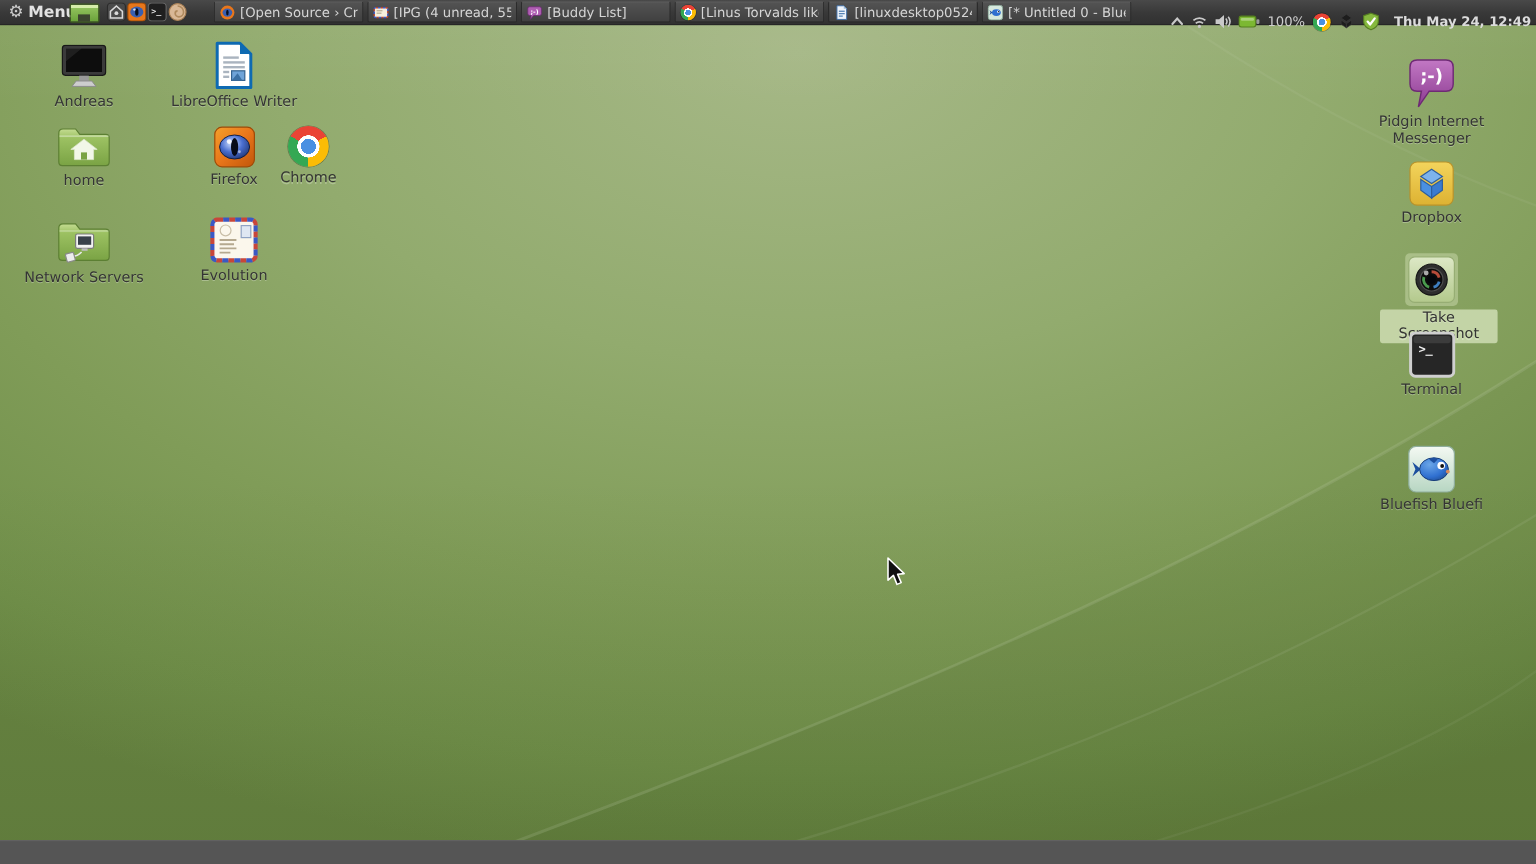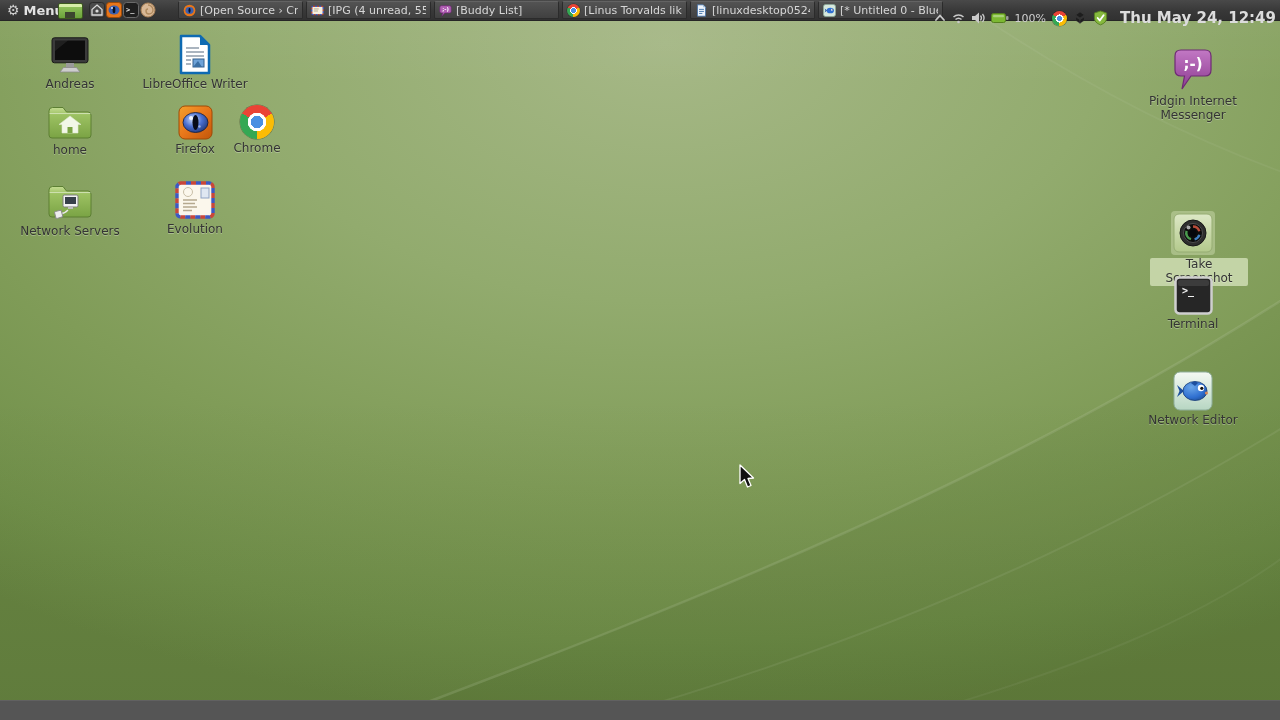--- a/index.html
+++ b/index.html
@@ -27,21 +27,21 @@
 
   .taskbar{position:absolute;left:178px;top:1px;height:18px;display:flex;gap:3px;}
   .tbtn{width:125px;height:18px;box-sizing:border-box;display:flex;align-items:center;gap:4px;padding:0 4px;
     background:linear-gradient(#535353,#404040);border:1px solid #2b2b2b;border-top-color:#636363;border-radius:2px;}
   .tbtn .tlabel{color:#d6d6d6;font-size:11px;white-space:nowrap;overflow:hidden;flex:1;}
   .ticon{width:13px;height:13px;flex:0 0 13px;}
 
   .tray{position:absolute;right:4px;top:0;height:36px;display:flex;align-items:center;gap:6px;}
   .tray svg{display:block;}
   .batt-label{color:#cfcfcf;font-size:11px;}
-  .clock{color:#dcdcdc;font-size:15px;font-weight:bold;margin-left:6px;white-space:nowrap;}
+  .clock{color:#dcdcdc;font-size:11px;font-weight:bold;margin-left:6px;white-space:nowrap;}
 
   .chrome-logo{border-radius:50%;box-shadow:0 0 0 0.5px rgba(0,0,0,0.35);
     background:
       radial-gradient(circle at 50% 50%, #4a90e2 0 26%, #ffffff 26% 38%, rgba(0,0,0,0) 39%),
       conic-gradient(from 60deg, #fbbc05 0 120deg, #34a853 0 240deg, #ea4335 0 360deg);}
 
   
   .dicon{position:absolute;width:110px;display:flex;flex-direction:column;align-items:center;}
   .icon-art{display:flex;align-items:center;justify-content:center;}
   .icon-art.selected{background:rgba(196,214,166,0.55);border-radius:4px;}
@@ -311,20 +311,37 @@
               <stop offset="1" stop-color="#8c3b91"></stop>
           </linearGradient>
         </defs>
         <path d="M9 2 h24 q6 0 6 6 v14 q0 6 -6 6 H19 l-9 13 l2.5 -13 H9 q-6 0 -6 -6 V8 q0 -6 6 -6 Z" fill="url(#pg)" stroke="#6e2a74" stroke-width="1.2"></path>
         <text x="21" y="20.5" font-size="15" font-weight="bold" fill="#ffffff" text-anchor="middle">;-)</text>
       </svg>
     </div>
     <div class="dlabel">Pidgin Internet Messenger</div>
   </div>
 
+  <div class="dicon" style="left:1138px;top:134px;">
+    <div class="icon-art">
+      <svg width="38" height="38" viewBox="0 0 38 38">
+        <defs>
+          <linearGradient id="db" x1="0" y1="0" x2="0" y2="1">
+            <stop offset="0" stop-color="#f3d45c"></stop>
+              <stop offset="1" stop-color="#ddb232"></stop>
+          </linearGradient>
+        </defs>
+        <rect x="1" y="1" width="36" height="36" rx="6" fill="url(#db)" stroke="#b8922a"></rect>
+        <path d="M19 7 L10 13 L19 19 L28 13 Z" fill="#7db3ec" stroke="#2d5f9e" stroke-width="1"></path>
+        <path d="M10 15.5 L19 21.5 L19 31 L10 24.5 Z" fill="#4a90e2" stroke="#2d5f9e" stroke-width="1"></path>
+        <path d="M28 15.5 L19 21.5 L19 31 L28 24.5 Z" fill="#3a7bd0" stroke="#2d5f9e" stroke-width="1"></path>
+      </svg>
+    </div>
+    <div class="dlabel">Dropbox</div>
+  </div>
 
   <div class="dicon" style="left:1138px;top:211px;">
     <div class="icon-art selected" style="padding:2px;">
       <svg width="40" height="40" viewBox="0 0 40 40">
         <defs>
           <linearGradient id="ts" x1="0" y1="0" x2="0" y2="1">
             <stop offset="0" stop-color="#dde8c6"></stop>
               <stop offset="1" stop-color="#b3c98c"></stop>
           </linearGradient>
         </defs>
@@ -368,21 +385,21 @@
         </defs>
         <rect x="1" y="1" width="38" height="38" rx="6" fill="url(#bf)" stroke="#8fae9c"></rect>
         <path d="M11 20 L4 14 L6.5 20 L4 26 Z" fill="#1d4f9e"></path>
         <ellipse cx="22" cy="20" rx="12" ry="9.5" fill="url(#fish)" stroke="#153a75" stroke-width="0.8"></ellipse>
         <path d="M18 12 q4 -3 7 0 l-3 3 Z" fill="#1d4f9e"></path>
         <circle cx="28" cy="17" r="3.2" fill="#ffffff"></circle>
         <circle cx="28.8" cy="17.3" r="1.6" fill="#111111"></circle>
         <circle cx="33.5" cy="22" r="1.6" fill="#d88a5a"></circle>
       </svg>
     </div>
-    <div class="dlabel">Network Editor</div>
+    <div class="dlabel">Bluefish Bluefi</div>
   </div>
 
 
   <div class="bottom-bar"></div>
 
   <svg class="cursor" width="18" height="26" viewBox="0 0 18 26">
     <path d="M2 1 L2 19.5 L6.5 15.5 L9.5 23 L13 21.5 L10 14.5 L15.5 14 Z" fill="#101010" stroke="#ffffff" stroke-width="1.3" stroke-linejoin="round"></path>
   </svg>
 
 </div>

